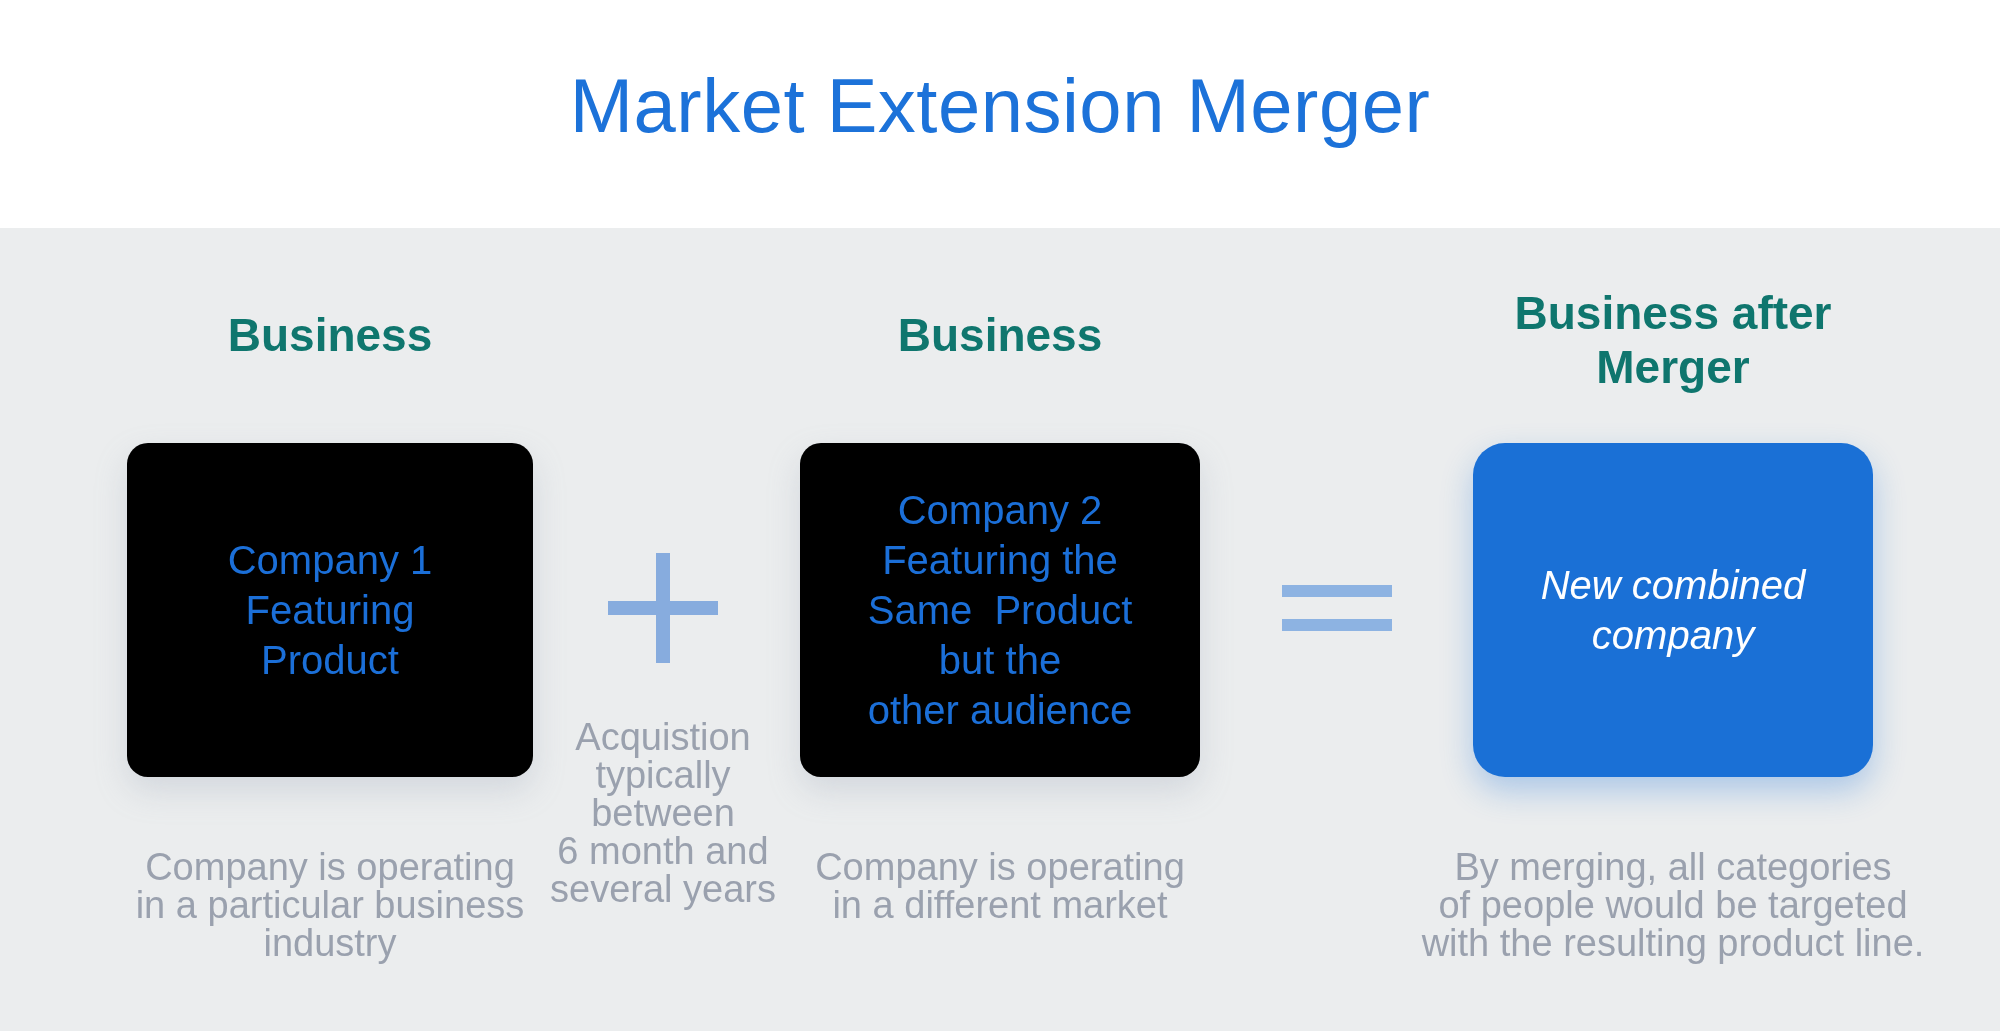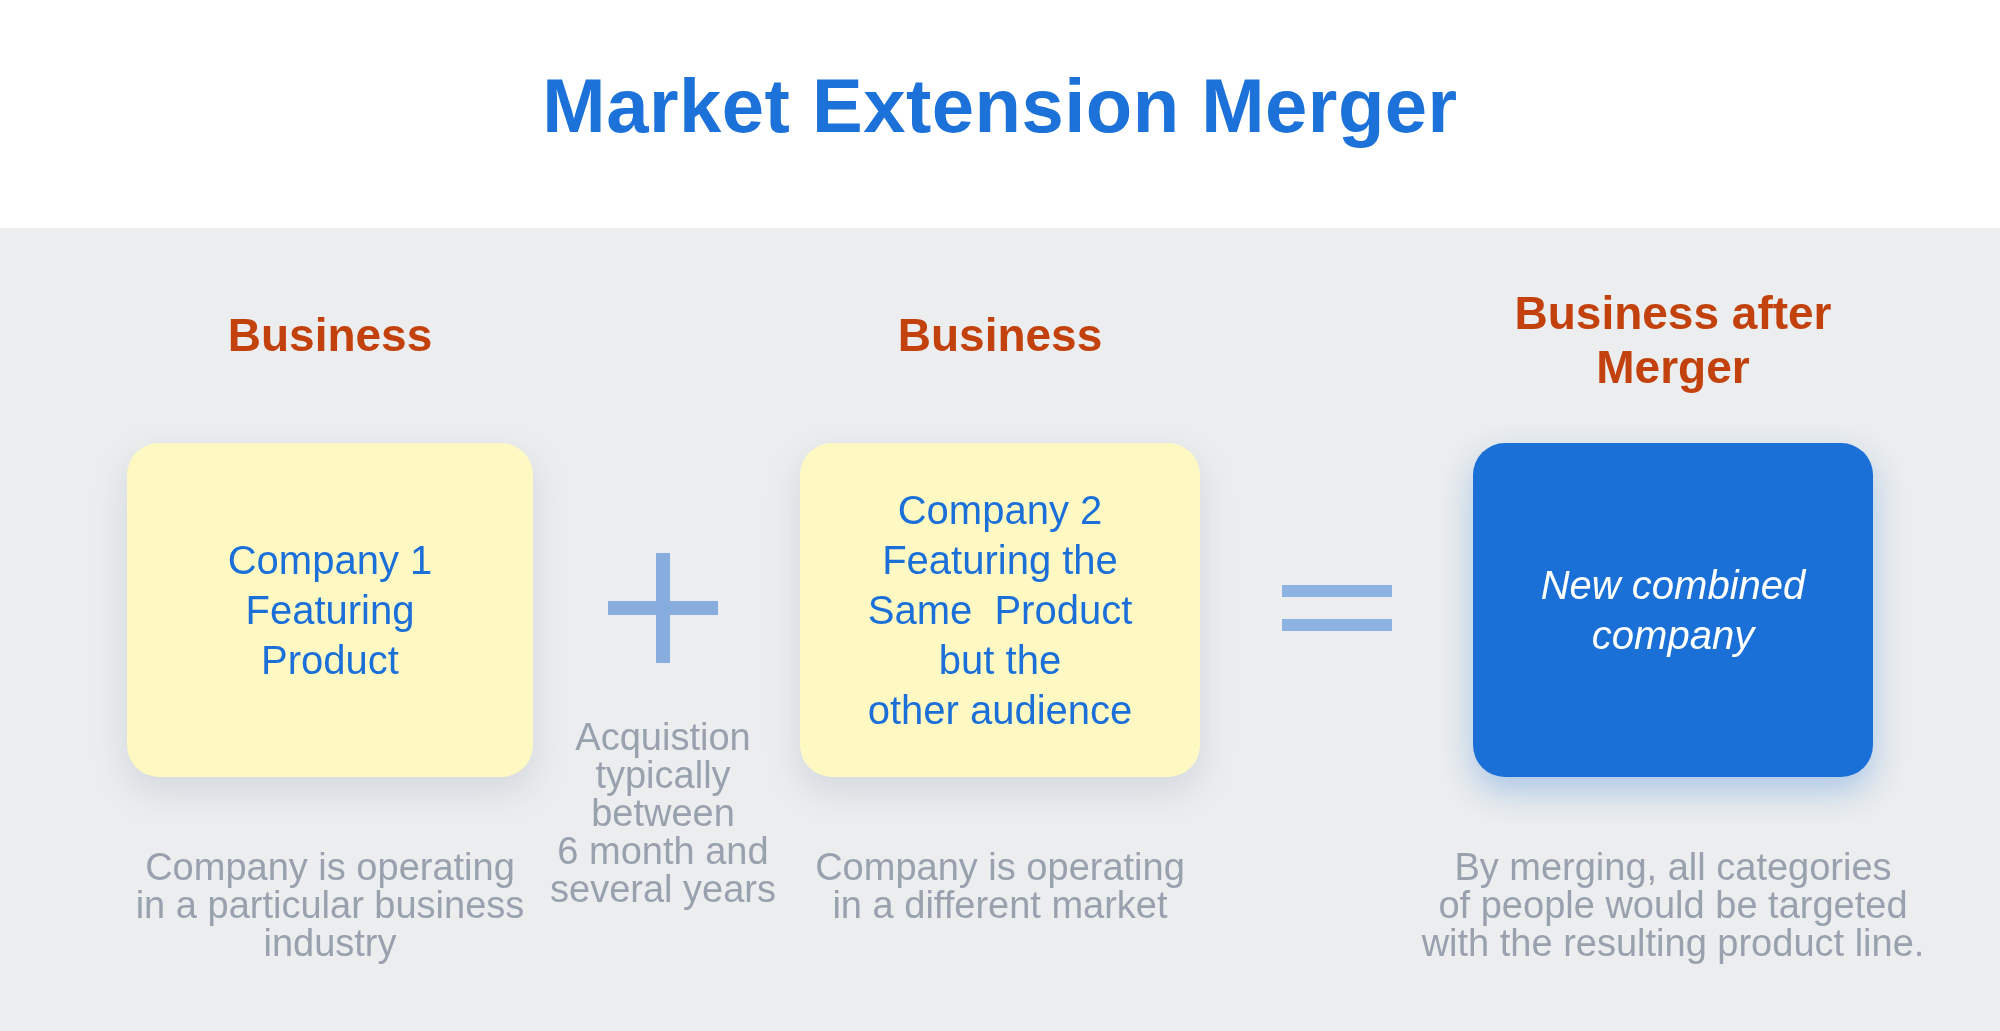--- a/index.html
+++ b/index.html
@@ -10,49 +10,50 @@
     font-family:"Liberation Sans", sans-serif;
     overflow:hidden;
   }
   .header-band{
     position:absolute;left:0;top:0;width:2000px;height:228px;
     background:#ffffff;
   }
   .main-title{
     position:absolute;left:0;top:62px;width:2000px;
     text-align:center;
-    font-size:76px;font-weight:700;
+    font-size:76px;font-weight:400;
     color:#1c72d9;
     letter-spacing:0.5px;
   }
   .gray-panel{
     position:absolute;left:0;top:228px;width:2000px;height:803px;
     background:#ebedee;
   }
   .col-heading{
     position:absolute;
     text-align:center;
     font-size:46px;font-weight:700;
-    color:#c2410c;
+    color:#0f766e;
     line-height:54px;
     white-space:pre-wrap;
   }
   .heading-1{left:127px;top:308px;width:406px;}
   .heading-2{left:800px;top:308px;width:400px;}
   .heading-3{left:1413px;top:286px;width:520px;}
   .card{
     position:absolute;
     top:443px;height:334px;
     border-radius:32px;
     display:flex;align-items:center;justify-content:center;
     text-align:center;
   }
   .card-white{
-    background:#fef9c3;
+    background:#000000;
     box-shadow:0 14px 32px rgba(150,162,180,0.28);
+    border-radius:21px;
   }
   .card-blue{
     background:#1a70d6;
     box-shadow:0 14px 32px rgba(26,112,214,0.30);
   }
   .card-1{left:127px;width:406px;}
   .card-2{left:800px;width:400px;}
   .card-3{left:1473px;width:400px;font-style:italic;}
   .card-text{
     font-size:40px;line-height:50px;

